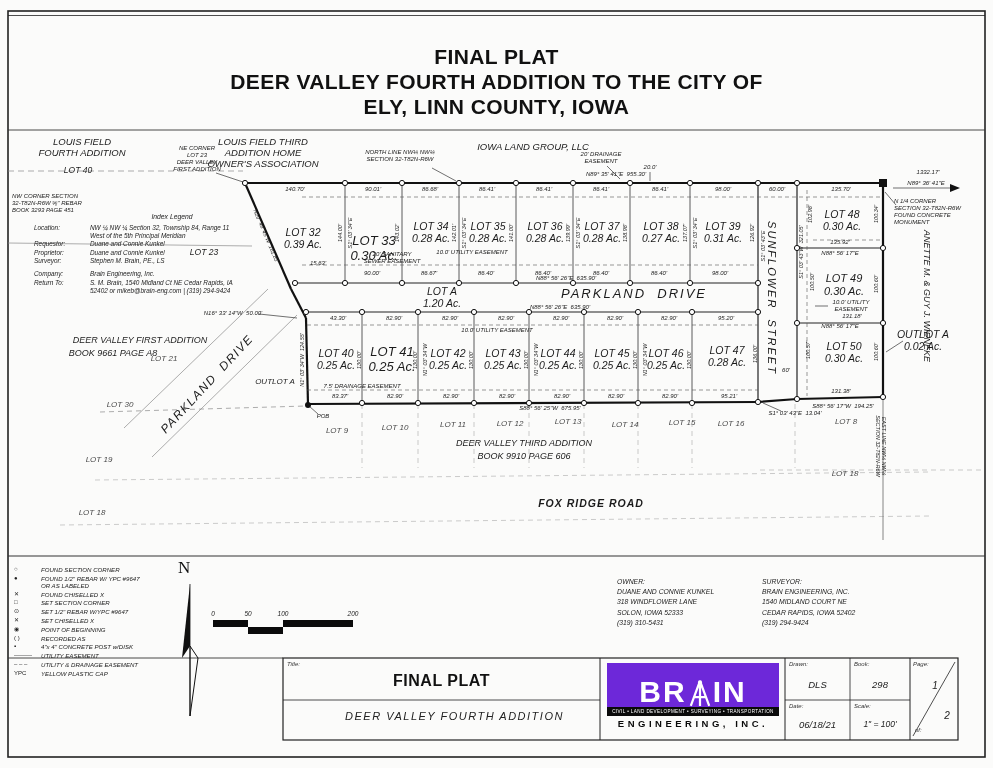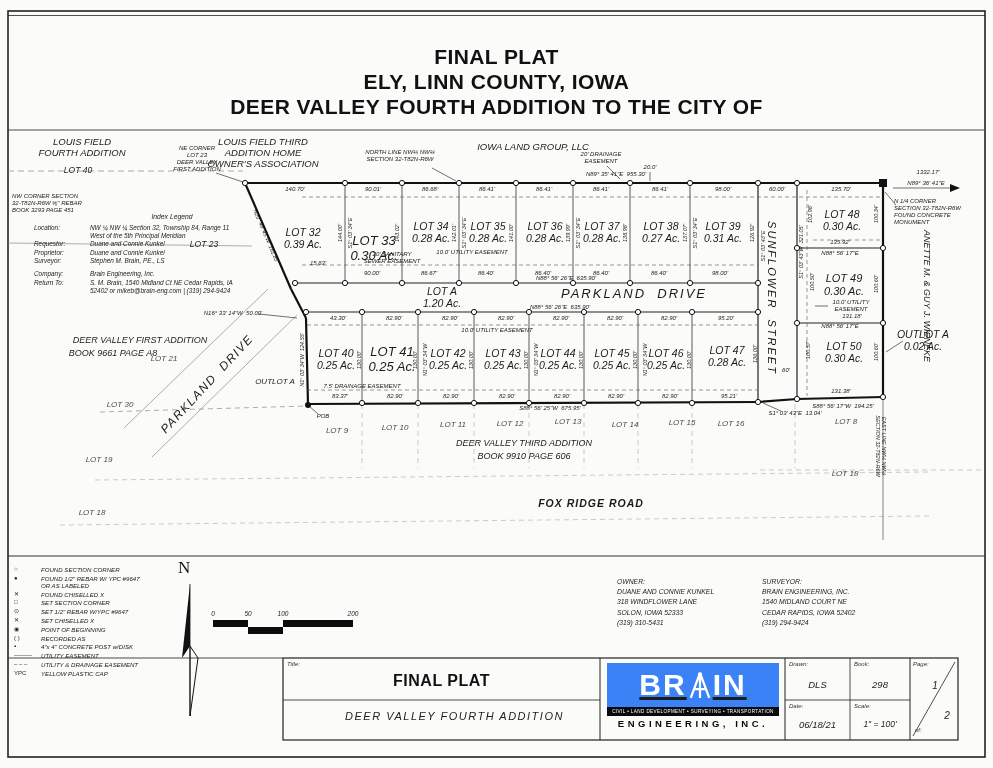--- a/index.html
+++ b/index.html
@@ -33,21 +33,21 @@
   .sb-seg{position:absolute;height:7px;background:#0b0b0b;}
   
   .contact{position:absolute;top:577px;font-size:6.8px;font-style:italic;line-height:1.5;color:#222;}
   .contact .c-line{white-space:pre;}
   
   .tb-label{position:absolute;font-size:6px;font-style:italic;color:#333;}
   .tb-main{position:absolute;left:283px;top:672px;width:317px;text-align:center;font-size:16px;font-weight:700;color:#111;letter-spacing:.5px;}
   .tb-sub{position:absolute;left:283px;top:710px;width:343px;text-align:center;font-size:11px;font-style:italic;letter-spacing:1.5px;color:#222;}
   .tb-val{position:absolute;font-size:9.5px;font-style:italic;color:#222;text-align:center;}
   .logo{position:absolute;left:607px;top:663px;width:172px;}
-  .logo-box{height:44px;background:#3b82f6;display:flex;align-items:center;justify-content:center;text-decoration:underline;}
+  .logo-box{height:44px;background:#6d28d9;display:flex;align-items:flex-end;justify-content:center;}
   .logo-box span{color:#fff;font-weight:700;font-size:30px;letter-spacing:2px;line-height:1;}
   .logo-a{width:24px;height:28px;margin:0 1px;}
   .logo-tag{height:9px;background:#0a0a0a;color:#fff;font-size:4.6px;display:flex;align-items:center;justify-content:center;letter-spacing:.4px;white-space:nowrap;}
   .logo-sub{margin-top:2px;text-align:center;font-size:9.5px;font-weight:700;letter-spacing:3.5px;color:#0a0a0a;white-space:nowrap;}
 </style>
 </head>
 <body>
 
 <svg class="linework" id="linework" viewBox="0 0 993 768" xmlns="http://www.w3.org/2000/svg">
 
@@ -192,22 +192,22 @@
     <circle cx="797" cy="399" r="2.6" fill="#fff" stroke="#111" stroke-width="1"></circle>
     <circle cx="883" cy="397" r="2.6" fill="#fff" stroke="#111" stroke-width="1"></circle>
     <circle cx="797" cy="248" r="2.6" fill="#fff" stroke="#111" stroke-width="1"></circle>
     <circle cx="883" cy="248" r="2.6" fill="#fff" stroke="#111" stroke-width="1"></circle>
     <circle cx="797" cy="323" r="2.6" fill="#fff" stroke="#111" stroke-width="1"></circle>
     <circle cx="883" cy="323" r="2.6" fill="#fff" stroke="#111" stroke-width="1"></circle>
   </svg>
 
 <header class="page-title">
   <div>FINAL PLAT</div>
+  <div>DEER VALLEY FOURTH ADDITION TO THE CITY OF</div>
   <div>ELY, LINN COUNTY, IOWA</div>
-  <div>DEER VALLEY FOURTH ADDITION TO THE CITY OF</div>
 </header>
 
 <div id="map-labels">
     <span class="ml" style="left: 82px; top: 147px; font-size: 9.5px; transform: translate(-50%, -50%);">LOUIS FIELD
 FOURTH ADDITION</span>
     <span class="ml" style="left: 78px; top: 170px; font-size: 8.5px; transform: translate(-50%, -50%);">LOT 40</span>
     <span class="ml" style="left: 197px; top: 159px; font-size: 6px; transform: translate(-50%, -50%);">NE CORNER
 LOT 23
 DEER VALLEY
 FIRST ADDITION</span>
@@ -217,21 +217,21 @@
     <span class="ml" style="left: 400px; top: 156px; font-size: 6px; transform: translate(-50%, -50%);">NORTH LINE NW¼ NW¼
 SECTION 32-T82N-R6W</span>
     <span class="ml" style="left: 533px; top: 147px; font-size: 9.5px; transform: translate(-50%, -50%);">IOWA LAND GROUP, LLC</span>
     <span class="ml" style="left: 601px; top: 158px; font-size: 6px; transform: translate(-50%, -50%);">20' DRAINAGE
 EASEMENT</span>
     <span class="ml" style="left: 616px; top: 175px; font-size: 6px; transform: translate(-50%, -50%);">N89° 35' 41"E  955.30'</span>
     <span class="ml" style="left: 650px; top: 168px; font-size: 6px; transform: translate(-50%, -50%);">20.0'</span>
     <span class="ml" style="left: 12px; top: 204px; font-size: 6px; transform: translate(0px, -50%); text-align: left;">NW CORNER SECTION
 32-T82N-R6W ⅝" REBAR
 BOOK 3293 PAGE 451</span>
-    <span class="ml" style="left: 204px; top: 244px; font-size: 8.5px; transform: translate(-50%, -50%);">LOT 23</span>
+    <span class="ml" style="left: 204px; top: 252px; font-size: 8.5px; transform: translate(-50%, -50%);">LOT 23</span>
     <span class="ml" style="left: 295px; top: 190px; font-size: 6px; transform: translate(-50%, -50%);">140.70'</span>
     <span class="ml" style="left: 373px; top: 190px; font-size: 6px; transform: translate(-50%, -50%);">90.01'</span>
     <span class="ml" style="left: 430px; top: 190px; font-size: 6px; transform: translate(-50%, -50%);">86.68'</span>
     <span class="ml" style="left: 487px; top: 190px; font-size: 6px; transform: translate(-50%, -50%);">86.41'</span>
     <span class="ml" style="left: 544px; top: 190px; font-size: 6px; transform: translate(-50%, -50%);">86.41'</span>
     <span class="ml" style="left: 601px; top: 190px; font-size: 6px; transform: translate(-50%, -50%);">86.41'</span>
     <span class="ml" style="left: 660px; top: 190px; font-size: 6px; transform: translate(-50%, -50%);">86.41'</span>
     <span class="ml" style="left: 723px; top: 190px; font-size: 6px; transform: translate(-50%, -50%);">98.00'</span>
     <span class="ml" style="left: 777px; top: 190px; font-size: 6px; transform: translate(-50%, -50%);">60.00'</span>
     <span class="ml" style="left: 841px; top: 190px; font-size: 6px; transform: translate(-50%, -50%);">135.70'</span>

